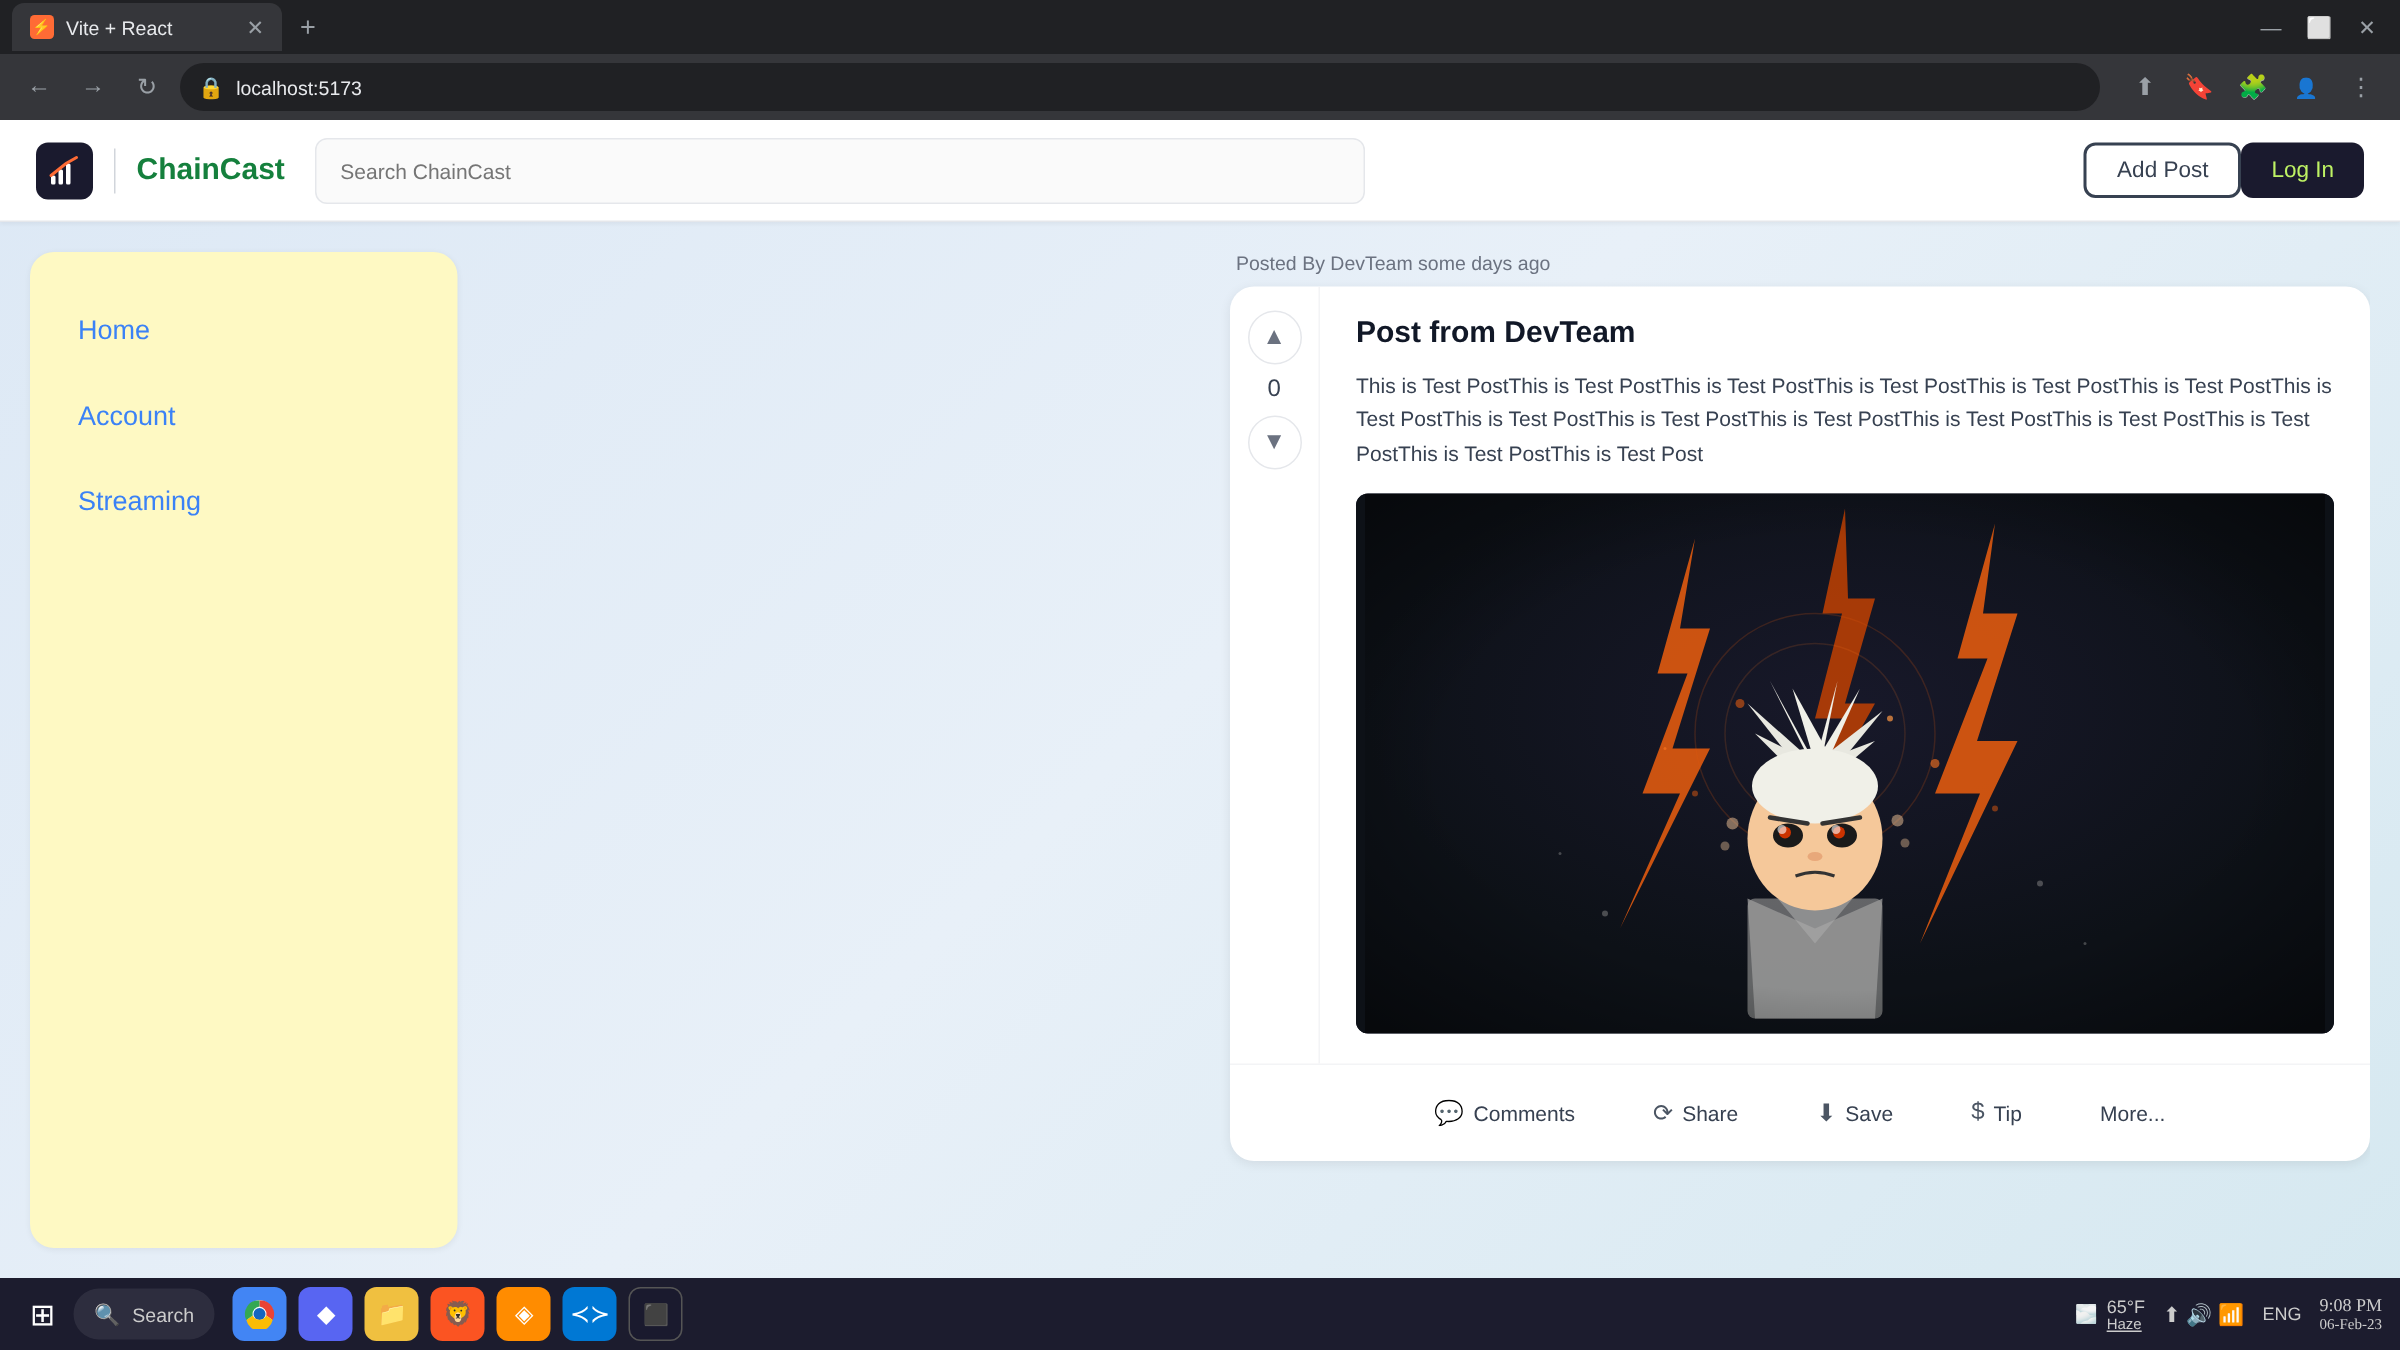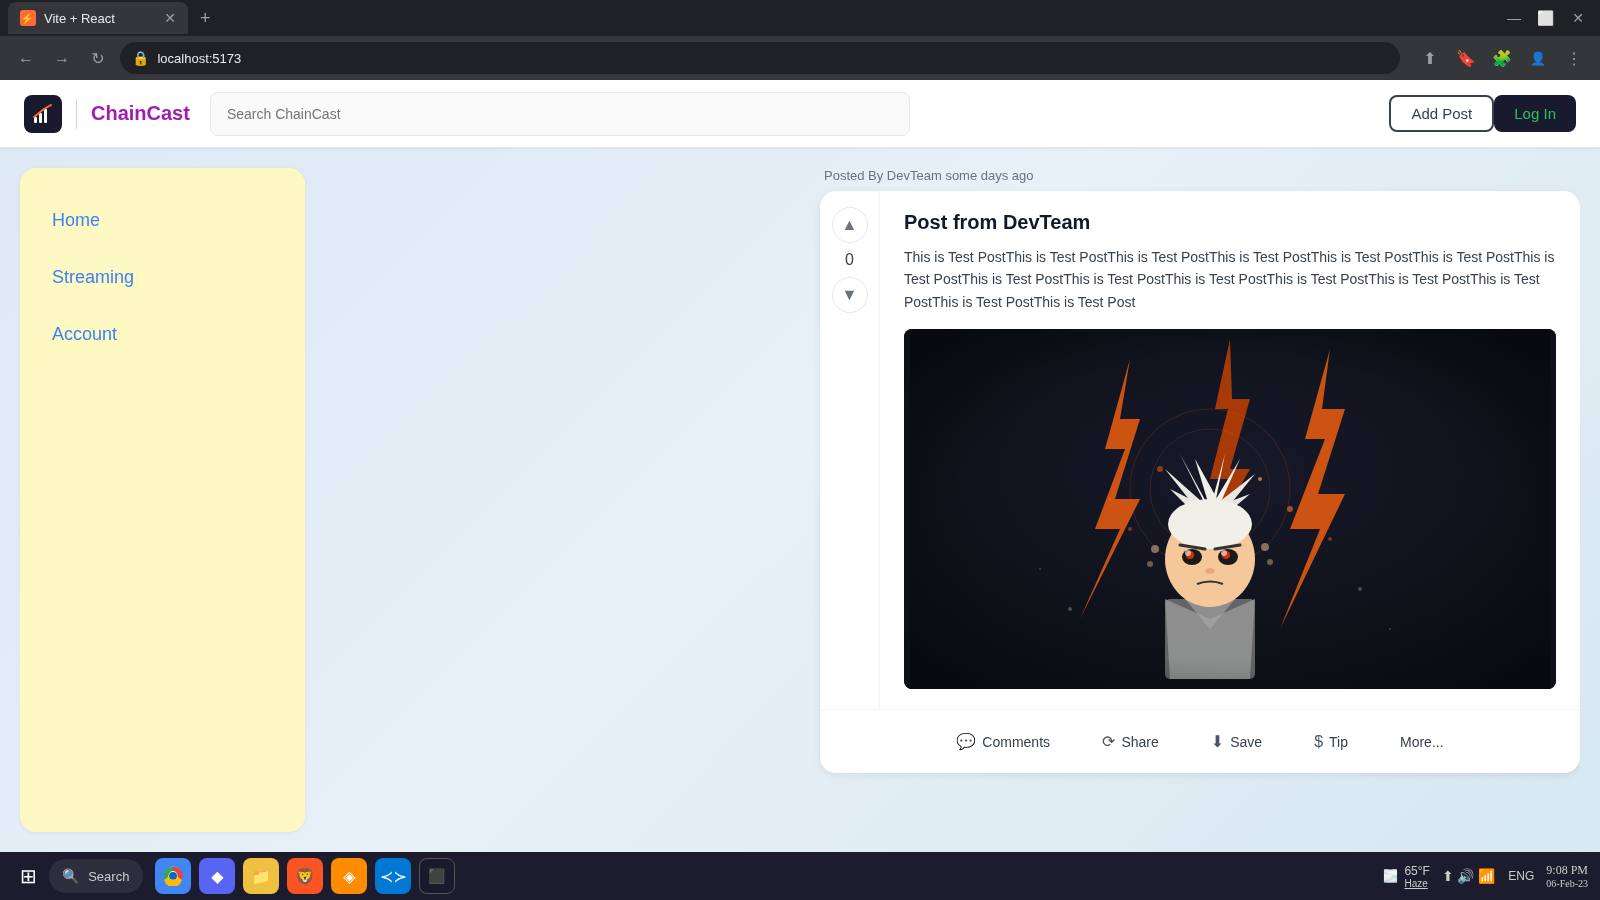--- a/index.html
+++ b/index.html
@@ -145,21 +145,21 @@
       border-radius: 8px;
       display: flex;
       align-items: center;
       justify-content: center;
       color: white;
       font-size: 18px;
     }
     .logo-text {
       font-size: 20px;
       font-weight: 600;
-      color: #a21caf;
+      color: #15803d;
     }
     .logo-divider {
       width: 1px;
       height: 30px;
       background: #d1d5db;
       margin: 0 4px;
     }
     .search-bar {
       flex: 1;
       max-width: 700px;
@@ -188,21 +188,21 @@
       background: white;
       color: #374151;
       padding: 8px 20px;
       border-radius: 8px;
       font-size: 15px;
       font-weight: 500;
       cursor: pointer;
     }
     .btn-login {
       background: #1a1a2e;
-      color: #22c55e;
+      color: #bef264;
       padding: 8px 20px;
       border-radius: 8px;
       font-size: 15px;
       font-weight: 500;
       border: none;
       cursor: pointer;
     }
 
     
     .main-layout {
@@ -461,24 +461,24 @@
     </div>
   </div>
 
   <div class="main-layout">
 
     <div class="sidebar">
       <div class="sidebar-item">
         <span>Home</span>
       </div>
       <div class="sidebar-item">
-        <span>Streaming</span>
+        <span>Account</span>
       </div>
       <div class="sidebar-item">
-        <span>Account</span>
+        <span>Streaming</span>
       </div>
     </div>
 
     <div class="content-area">
       <div class="post-wrapper">
         <div class="post-meta">Posted By DevTeam some days ago</div>
 
         <div class="post-card">
           <div class="post-inner">
 

